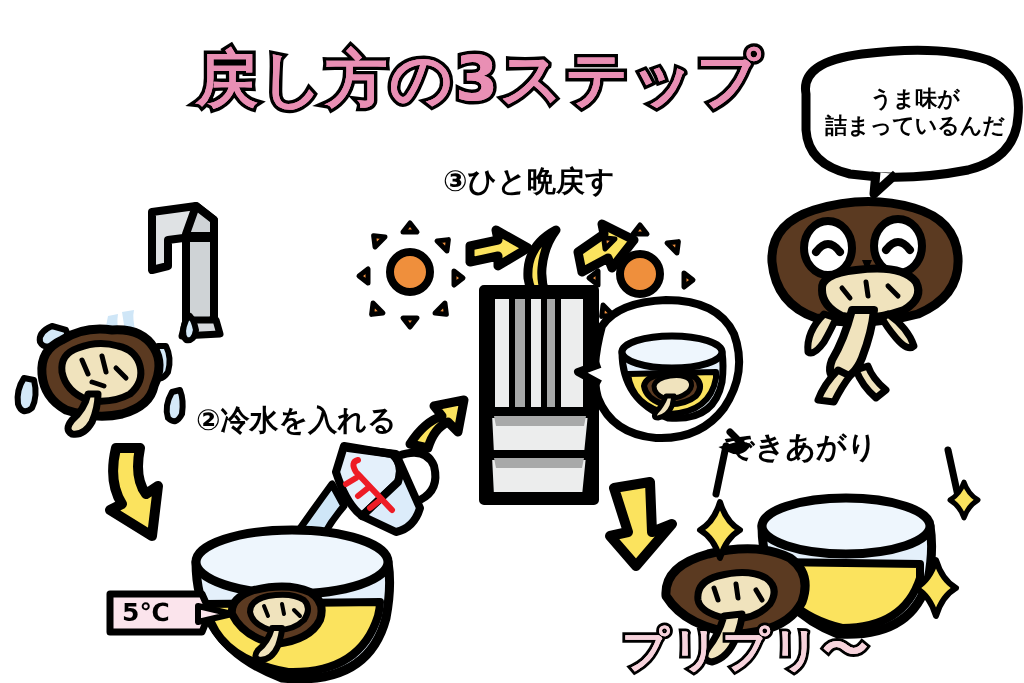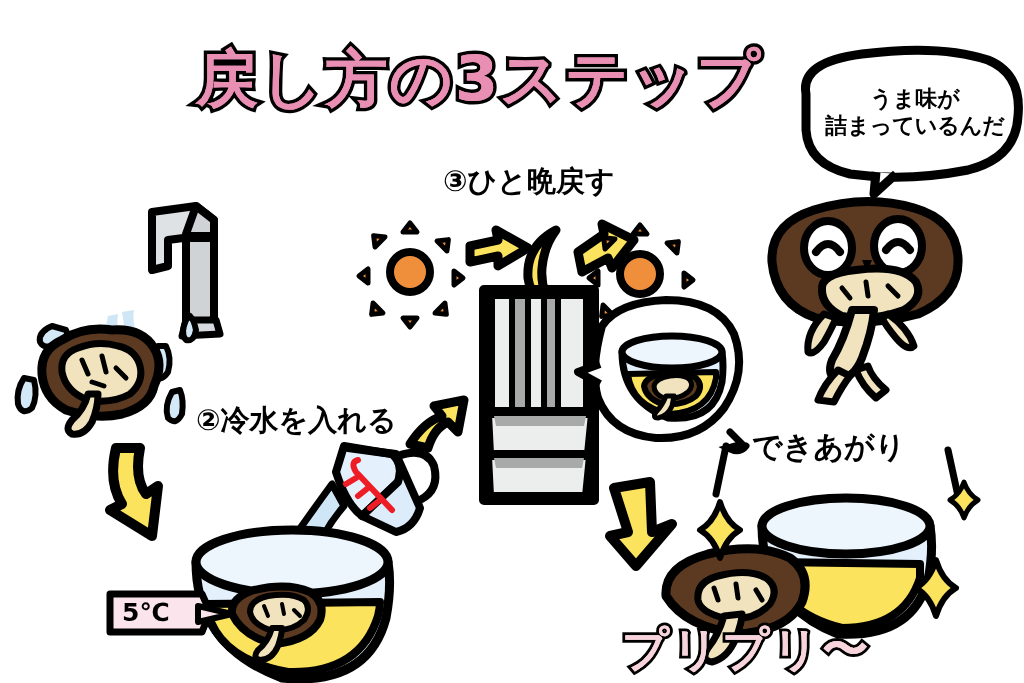--- a/index.html
+++ b/index.html
@@ -332,20 +332,20 @@
 
   <div class="txt title-text" style="left:196px; top:14px;">戻し方の3ステップ</div>
   <div class="txt title-fill" style="left:196px; top:14px;">戻し方の3ステップ</div>
 
   <div class="txt step-label" style="left:196px; top:372px;">②冷水を入れる</div>
   <div class="txt step-label" style="left:443px; top:133px;">③ひと晩戻す</div>
 
   <div class="txt bubble-text" style="left:820px; top:52px; width:190px; white-space:pre-line;">うま味が
 詰まっているんだ</div>
 
-  <div class="txt done-text" style="left:752px; top:398px;">できあがり</div>
+  <div class="txt done-text" style="left:724px; top:398px;">できあがり</div>
 
   <div class="txt puri-stroke" style="left:622px; top:592px;">プリプリ〜</div>
   <div class="txt puri-fill" style="left:622px; top:592px;">プリプリ〜</div>
 
   <div class="txt temp-text" style="left:122px; top:566px;">5℃</div>
 
 </div>
 
 </body></html>

